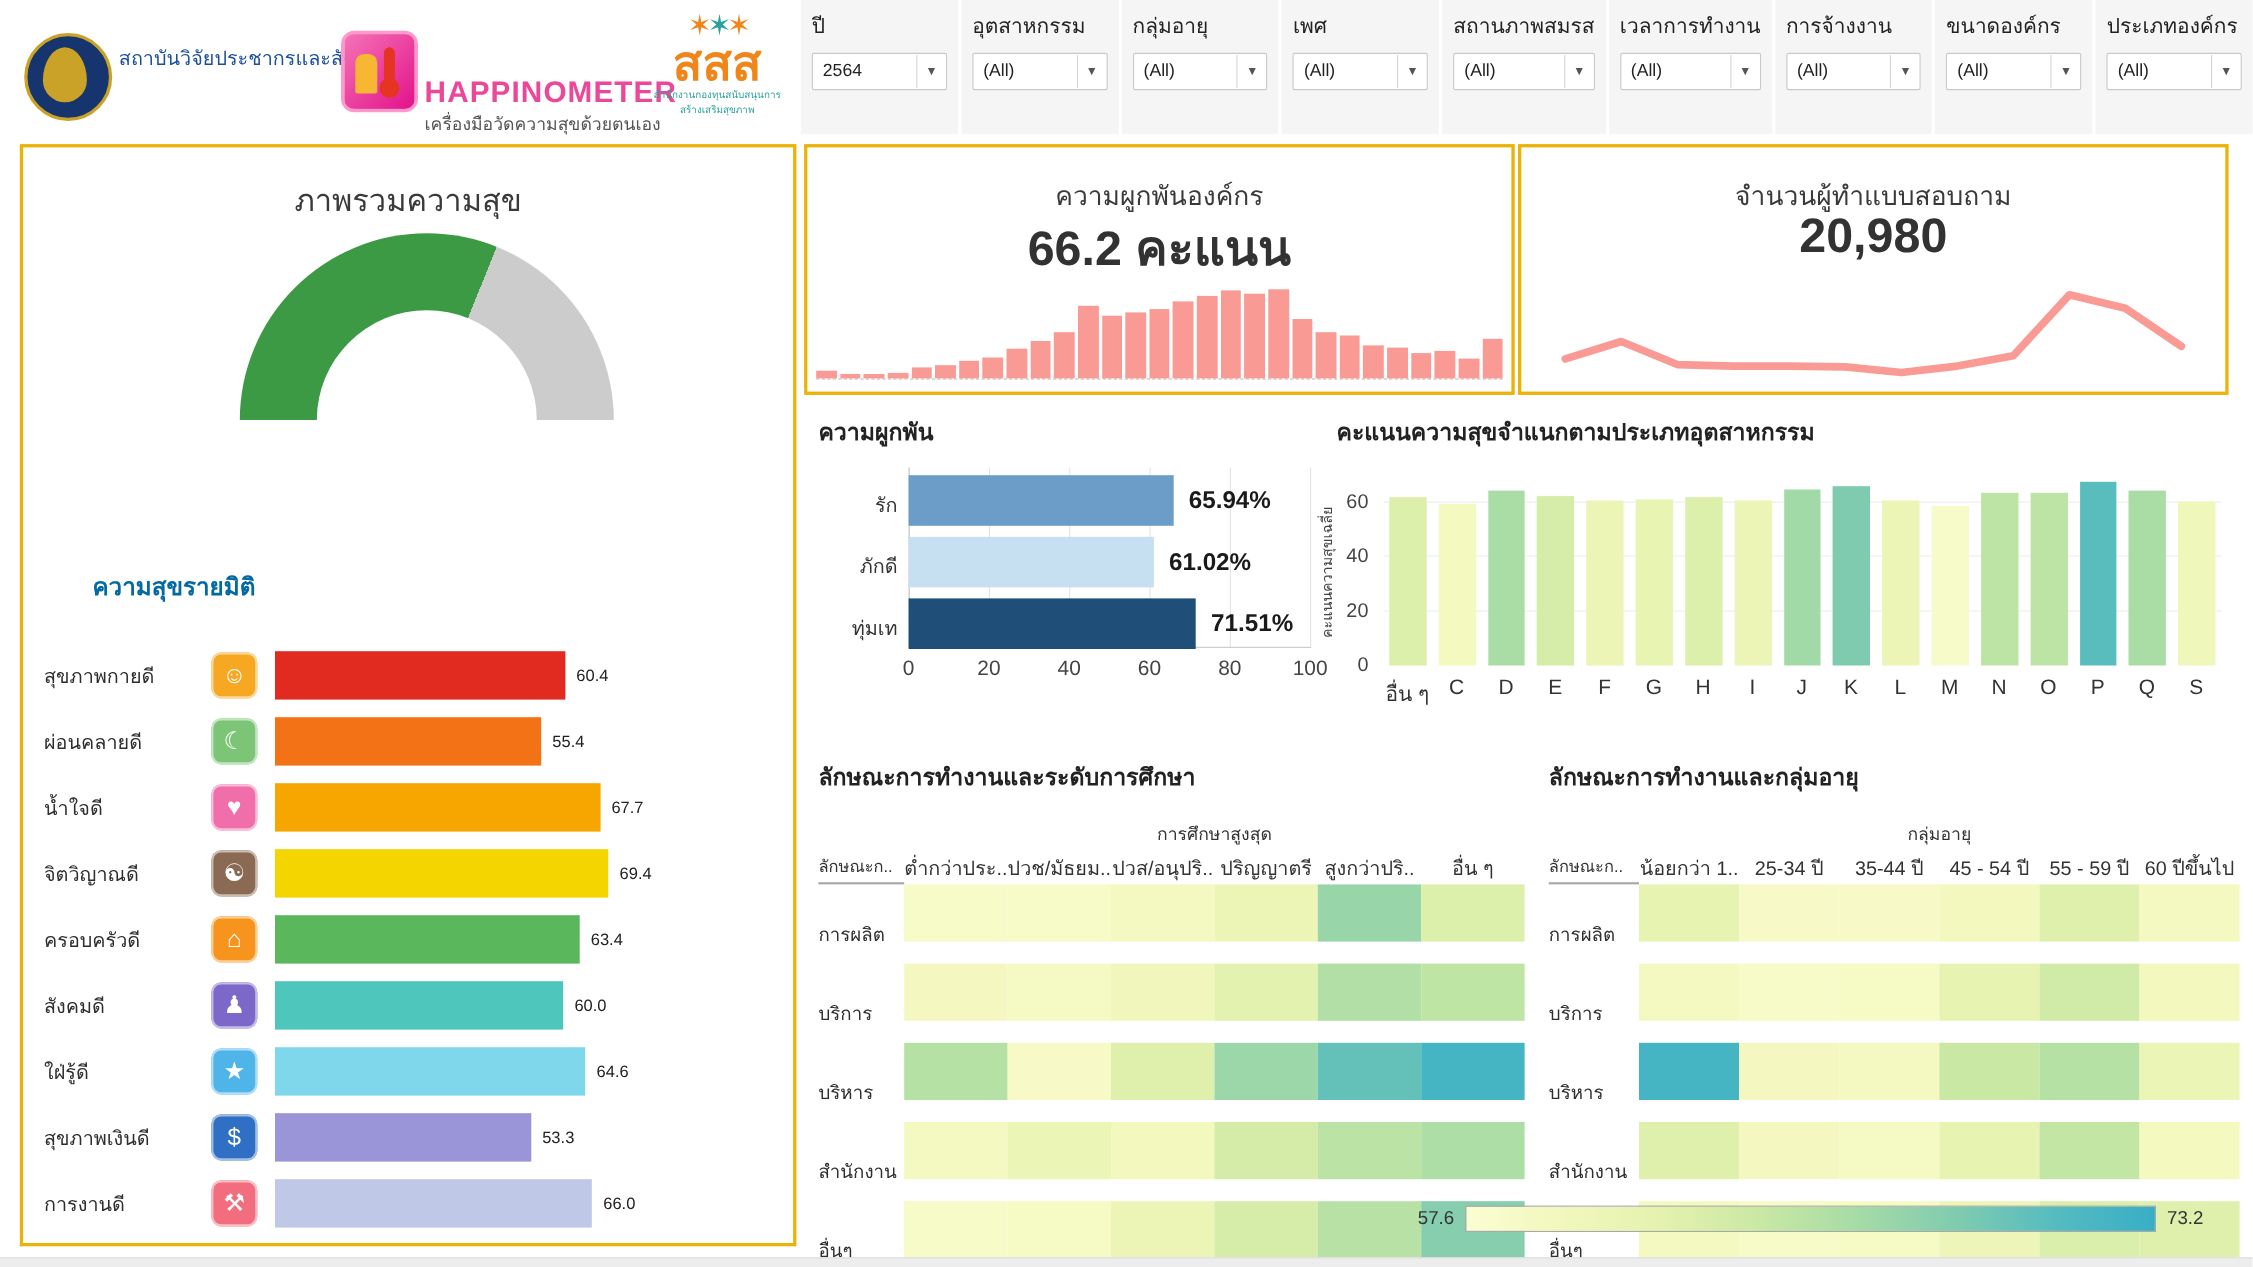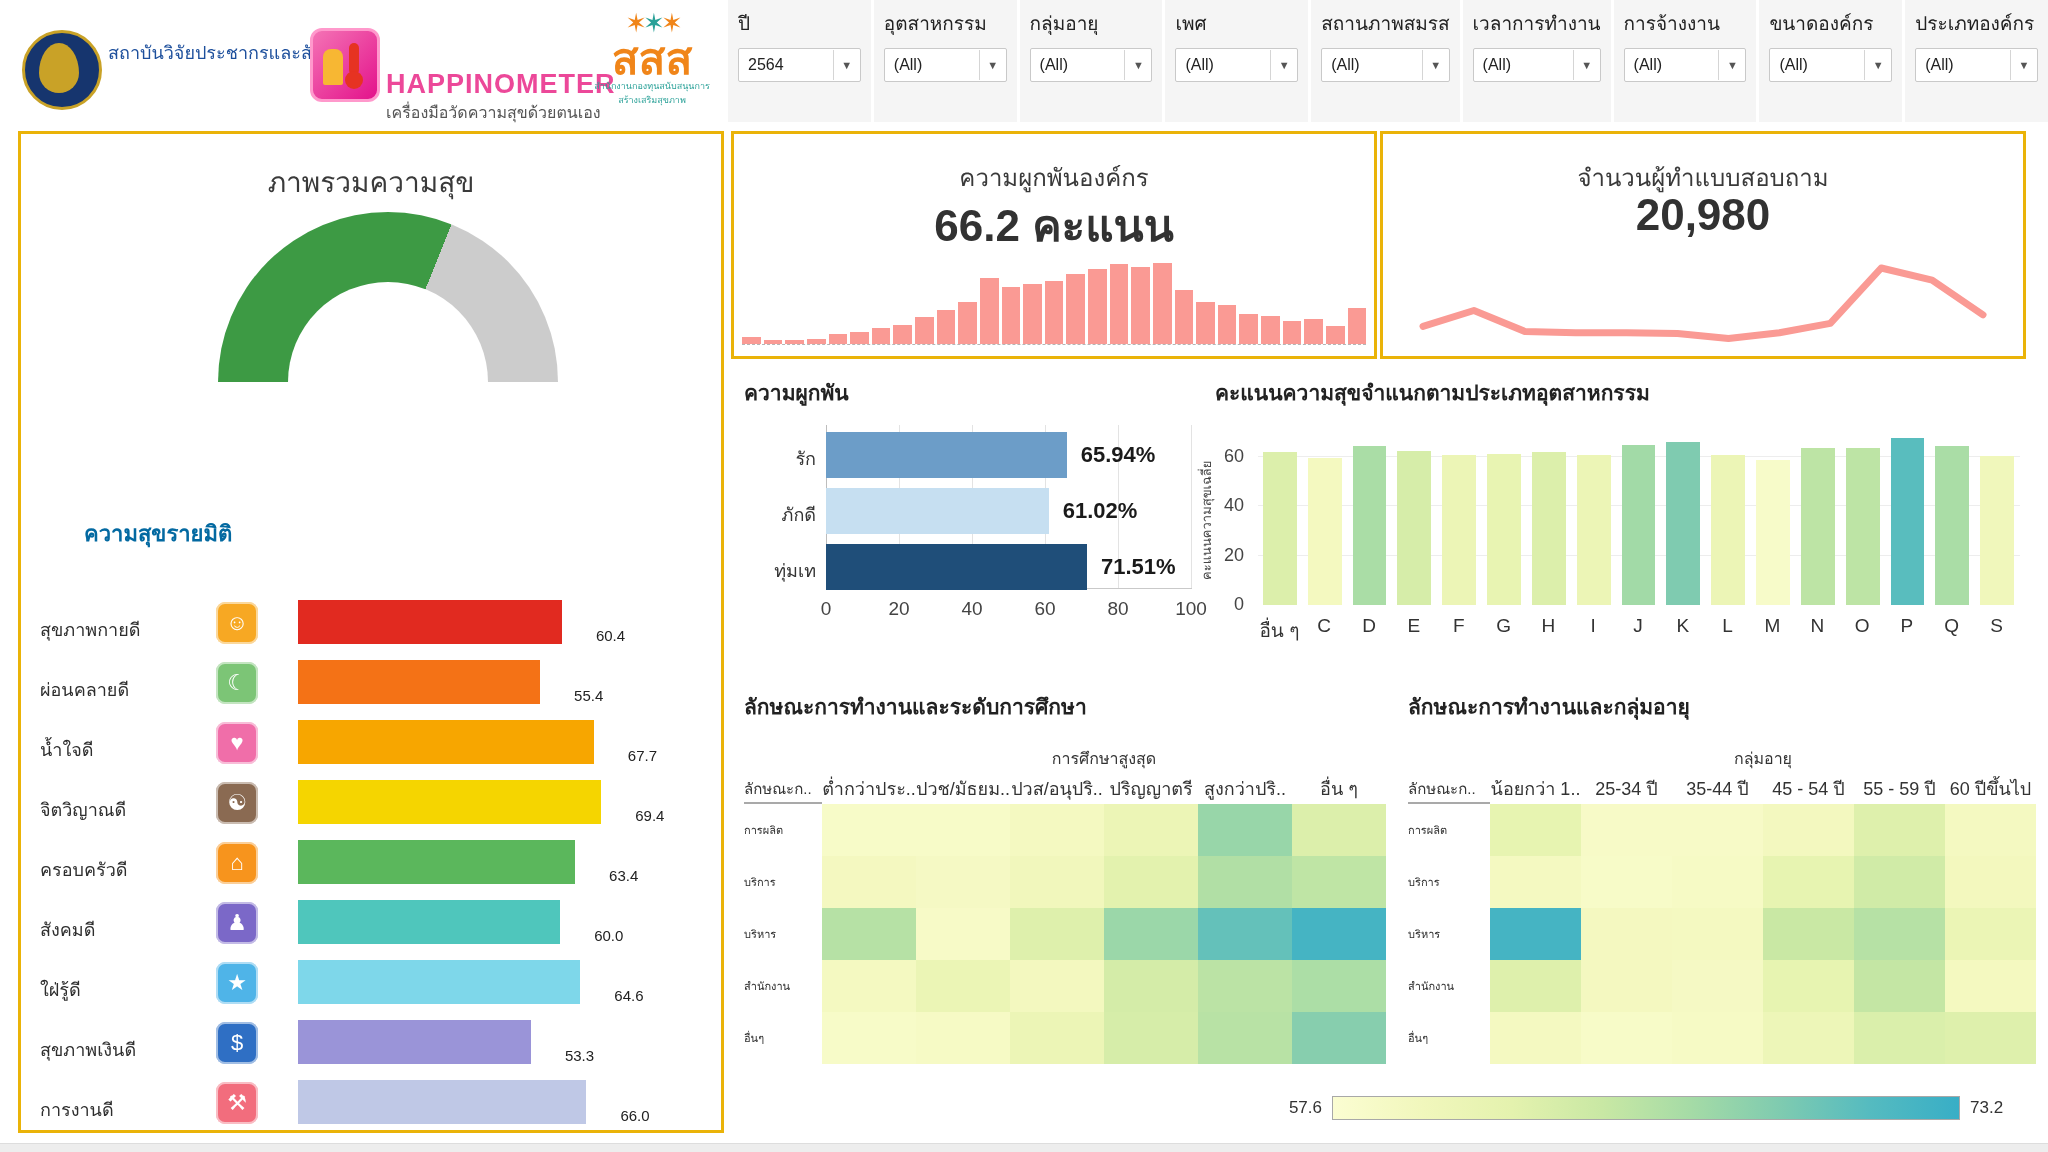--- a/index.html
+++ b/index.html
@@ -28,21 +28,21 @@
   .filter{flex:1;background:#f5f5f5;padding:8px 10px 0 10px;box-sizing:border-box;}
   .flabel{font-size:19px;color:#222;margin-bottom:10px;white-space:nowrap;overflow:hidden;}
   .fselect{height:32px;background:#fff;border:1px solid #c9c9c9;border-radius:2px;display:flex;align-items:center;font-size:16px;color:#222;cursor:pointer;}
   .fselect .val{flex:1;padding-left:9px;}
   .fselect .arr{width:26px;text-align:center;font-size:11px;color:#555;border-left:1px solid #d5d5d5;line-height:30px;}
   
   #gauge{position:absolute;left:197px;top:78px;width:340px;height:170px;border-radius:340px 340px 0 0;}
   #gauge-hole{position:absolute;left:267px;top:148px;width:200px;height:100px;background:#fff;border-radius:200px 200px 0 0;}
   
   #dims{position:absolute;left:19px;top:450px;width:662px;}
-  .dim-row{height:60px;display:flex;align-items:flex-end;gap:24px;}
+  .dim-row{height:60px;display:flex;align-items:center;}
   .dim-label{width:152px;font-size:18px;color:#2e2e2e;}
   .dim-icon{width:42px;height:42px;border-radius:9px;margin-right:16px;display:flex;align-items:center;justify-content:center;
             color:#fff;font-size:22px;box-shadow:inset 0 0 0 2px rgba(255,255,255,.55);}
   .dim-bar{height:44px;}
   .dim-val{font-size:15px;color:#222;margin-left:10px;}
   
   #hist{position:absolute;left:8px;top:128px;width:624px;height:82px;display:flex;align-items:flex-end;gap:3px;border-bottom:1px dashed #b5b5b5;}
   .hbar{flex:1;background:#fa9a94;}
   
   .eng-label{position:absolute;width:86px;text-align:right;font-size:18px;color:#333;}
@@ -56,21 +56,21 @@
   .ytick{position:absolute;font-size:18px;color:#444;text-align:right;width:40px;}
   .xlab{position:absolute;font-size:19px;color:#333;text-align:center;}
   #ind-ylabel{position:absolute;left:1196px;top:430px;width:20px;height:180px;font-size:13px;color:#444;
               writing-mode:vertical-rl;transform:rotate(180deg);text-align:center;}
   
   .hm-title{position:absolute;left:0;top:0;font-size:21px;font-weight:bold;color:#222;}
   .hm-group{position:absolute;font-size:16px;color:#333;text-align:center;}
   .hm-grid{position:absolute;display:grid;}
   .hm-h{font-size:18px;color:#333;text-align:center;line-height:26px;white-space:nowrap;overflow:hidden;}
   .hm-corner{font-size:15px;color:#333;border-bottom:2px solid #a9a9a9;line-height:26px;}
-  .hm-rowlab{font-size:11px;color:#2e2e2e;line-height:52px;padding-right:16px;white-space:nowrap;overflow:hidden;}
+  .hm-rowlab{font-size:17px;color:#2e2e2e;line-height:52px;padding-right:16px;white-space:nowrap;overflow:hidden;margin-top:20px;}
   .hm-cell{width:100%;height:52px;}
   
   #legend-bar{position:absolute;left:1332px;top:1096px;width:628px;height:24px;border:1px solid #a8a8a8;box-sizing:border-box;}
   .leg-num{position:absolute;top:1098px;font-size:17px;color:#333;}
   #bottom-strip{position:absolute;left:0;top:1143px;width:2048px;height:9px;background:#ededed;border-top:1px solid #ddd;}
 </style>
 </head>
 <body>
 
 <div id="app">

